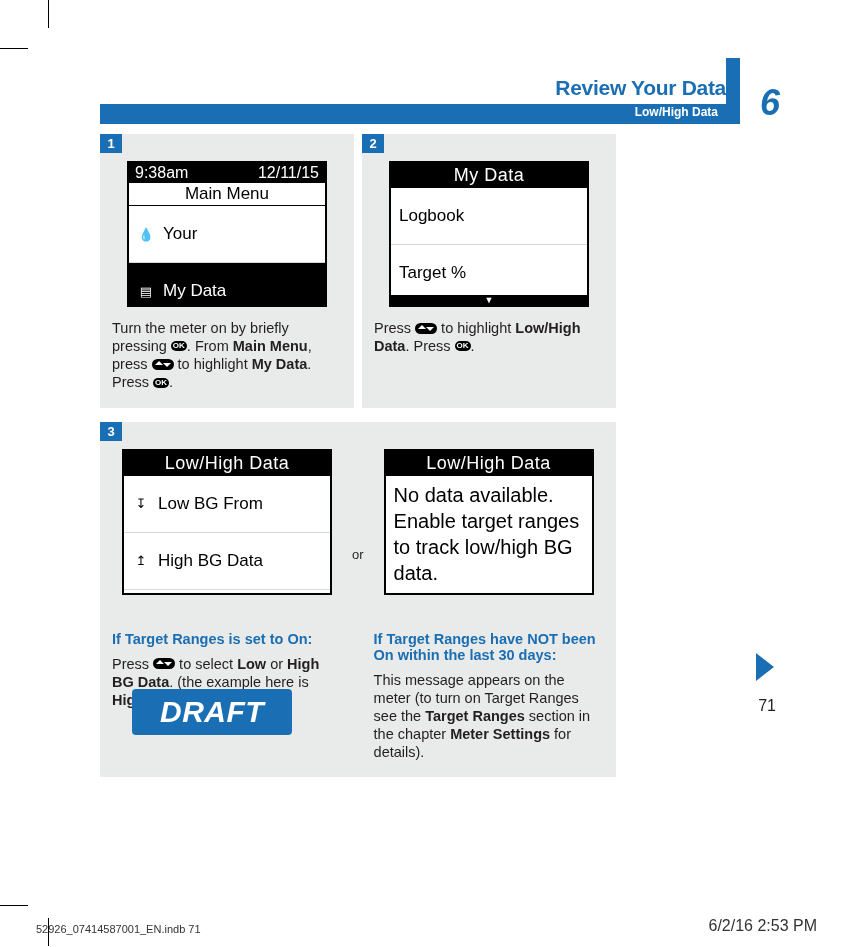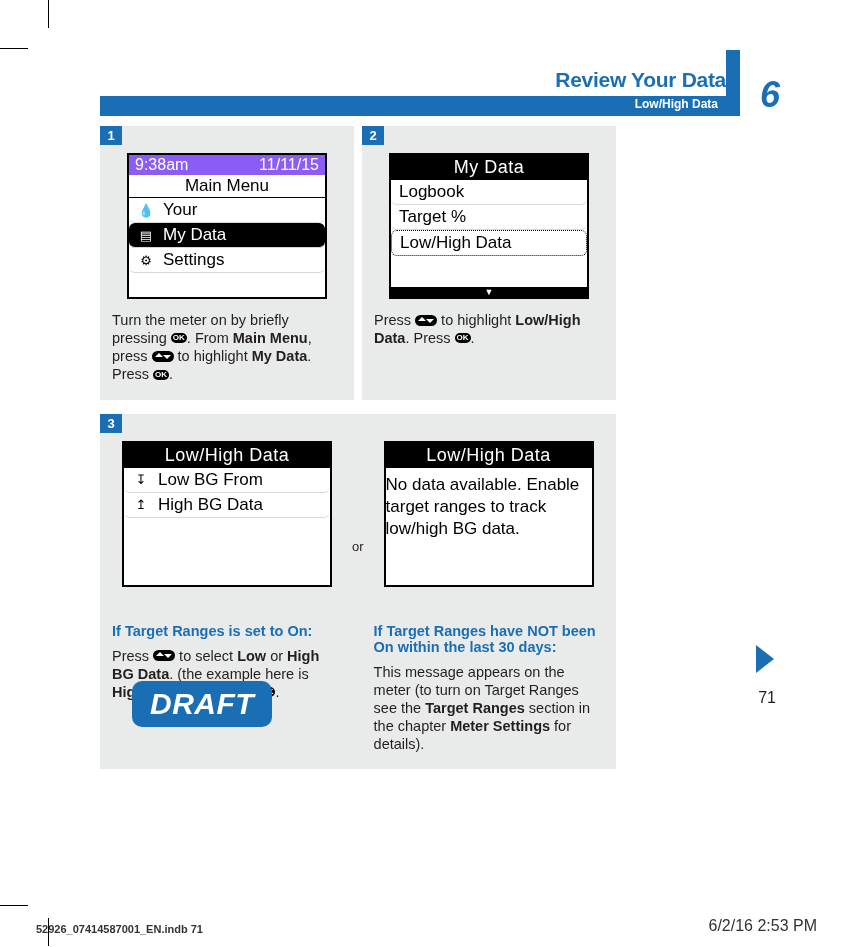--- a/index.html
+++ b/index.html
@@ -14,21 +14,21 @@
     }
     .crop-marks .mark {
       position: absolute;
       background: #000;
     }
     .mark.h { height: 1px; width: 28px; }
     .mark.v { width: 1px; height: 28px; }
     .page {
       position: absolute;
       left: 60px;
-      top: 50px;
+      top: 58px;
       width: 740px;
     }
     .header-row {
       position: relative;
       height: 68px;
     }
     .blue-bar {
       position: absolute;
       left: 40px;
       right: 60px;
@@ -110,63 +110,62 @@
     }
     .lcd-titlebar {
       background: #000;
       color: #fff;
       text-align: center;
       font-size: 18px;
       padding: 2px 0;
       letter-spacing: 0.5px;
     }
     .lcd-statusbar {
-      background: #8b5cf6;
+      background: #000000;
       color: #fff;
       display: flex;
       justify-content: space-between;
       font-size: 16px;
       padding: 1px 6px;
     }
     .lcd-menu-title {
       text-align: center;
       font-size: 17px;
       padding: 1px 0;
       border-bottom: 1px solid #000;
     }
     .lcd-row {
       display: flex;
       align-items: center;
       gap: 8px;
-      padding: 2px 8px;
+      padding: 18px 8px;
       font-size: 17px;
       border-bottom: 1px solid #d8d8d8;
-      border-radius: 6px;
     }
     .lcd-row.inverse {
       background: #000;
       color: #fff;
     }
     .lcd-row .ic {
       width: 18px;
       height: 18px;
       display: inline-flex;
       align-items: center;
       justify-content: center;
       font-size: 13px;
     }
     .lcd-row.hl {
       background: #fff;
       color: #000;
       border: 1px dotted #000;
     }
     .lcd-message {
-      font-size: 17px;
+      font-size: 20px;
       line-height: 1.3;
-      padding: 6px 0;
+      padding: 6px 8px;
     }
     .lcd-footer-arrow {
       position: absolute;
       bottom: 0;
       left: 0;
       right: 0;
       height: 10px;
       background: #000;
       display: flex;
       justify-content: center;
@@ -256,37 +255,36 @@
     }
     .draft-badge {
       position: absolute;
       left: 72px;
       bottom: 42px;
       background: #1a6eb3;
       color: #fff;
       font-style: italic;
       font-weight: 800;
       font-size: 30px;
-      padding: 6px 18px;
-      border-radius: 10px;
+      padding: 6px 28px;
+      border-radius: 4px;
       letter-spacing: 0.5px;
     }
     .page-num {
       position: absolute;
       right: 24px;
       bottom: 62px;
       font-size: 16px;
     }
     .footer-left {
       position: absolute;
       left: 36px;
       bottom: 12px;
       font-size: 11px;
       color: #333;
-      font-weight: bold;
     }
     .footer-right {
       position: absolute;
       right: 36px;
       bottom: 12px;
       font-size: 16px;
       color: #333;
     }
   </style>
 </head>
@@ -309,21 +307,21 @@
     <div class="chapter-num">6</div>
   </div>
 
   <div class="steps-row">
 
     <div class="step-card">
       <div class="step-num">1</div>
       <div class="lcd">
         <div class="lcd-statusbar">
           <span>9:38am</span>
-          <span>11/11/15</span>
+          <span>12/11/15</span>
         </div>
         <div class="lcd-menu-title">Main Menu</div>
         <div class="lcd-row">
             <span class="ic">💧</span>
             <span>Your</span>
           </div>
         <div class="lcd-row inverse">
             <span class="ic">▤</span>
             <span>My Data</span>
           </div>

